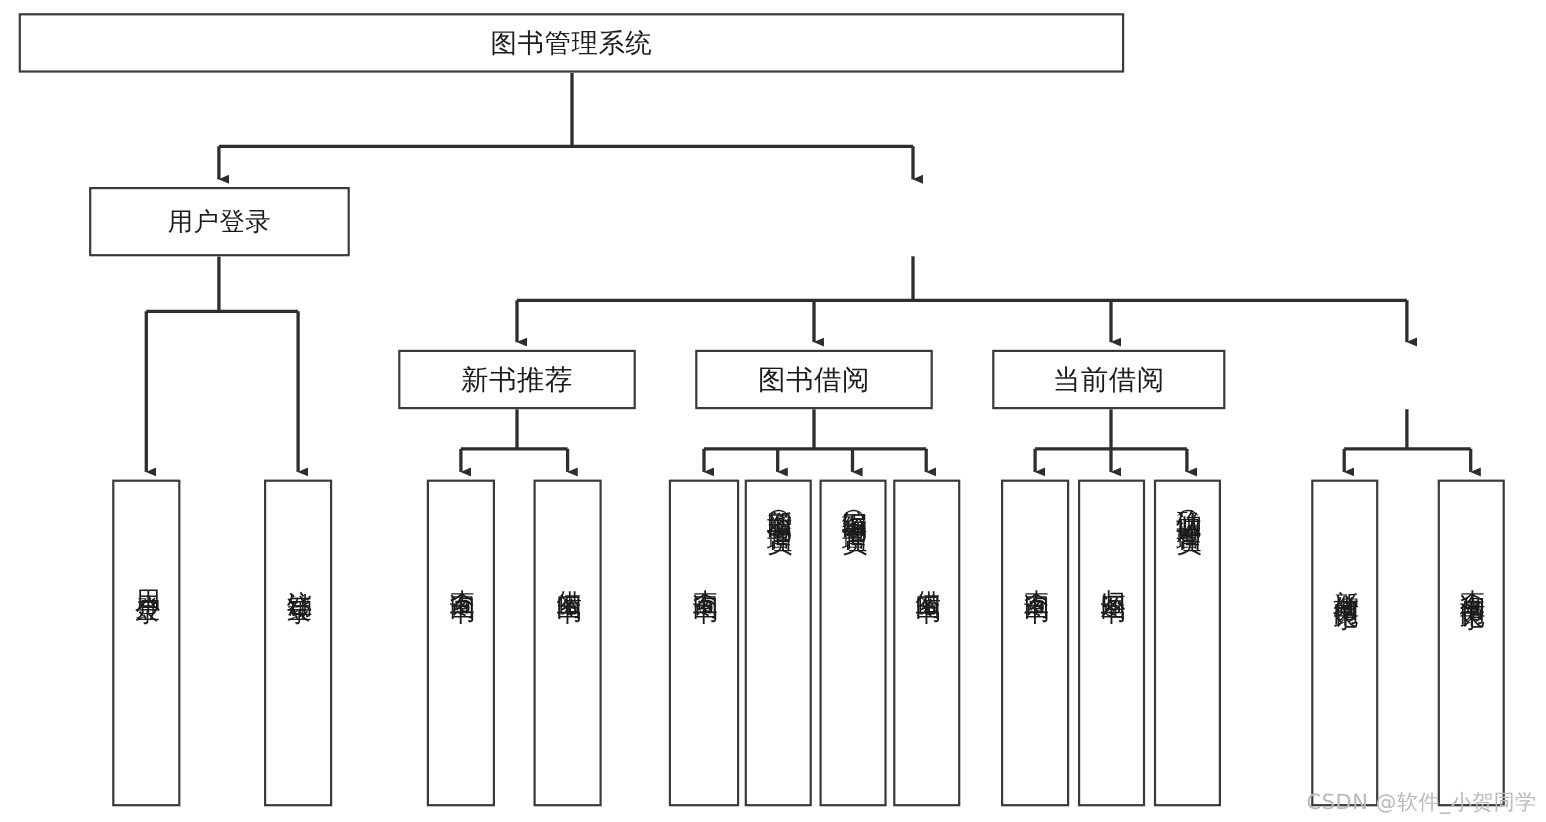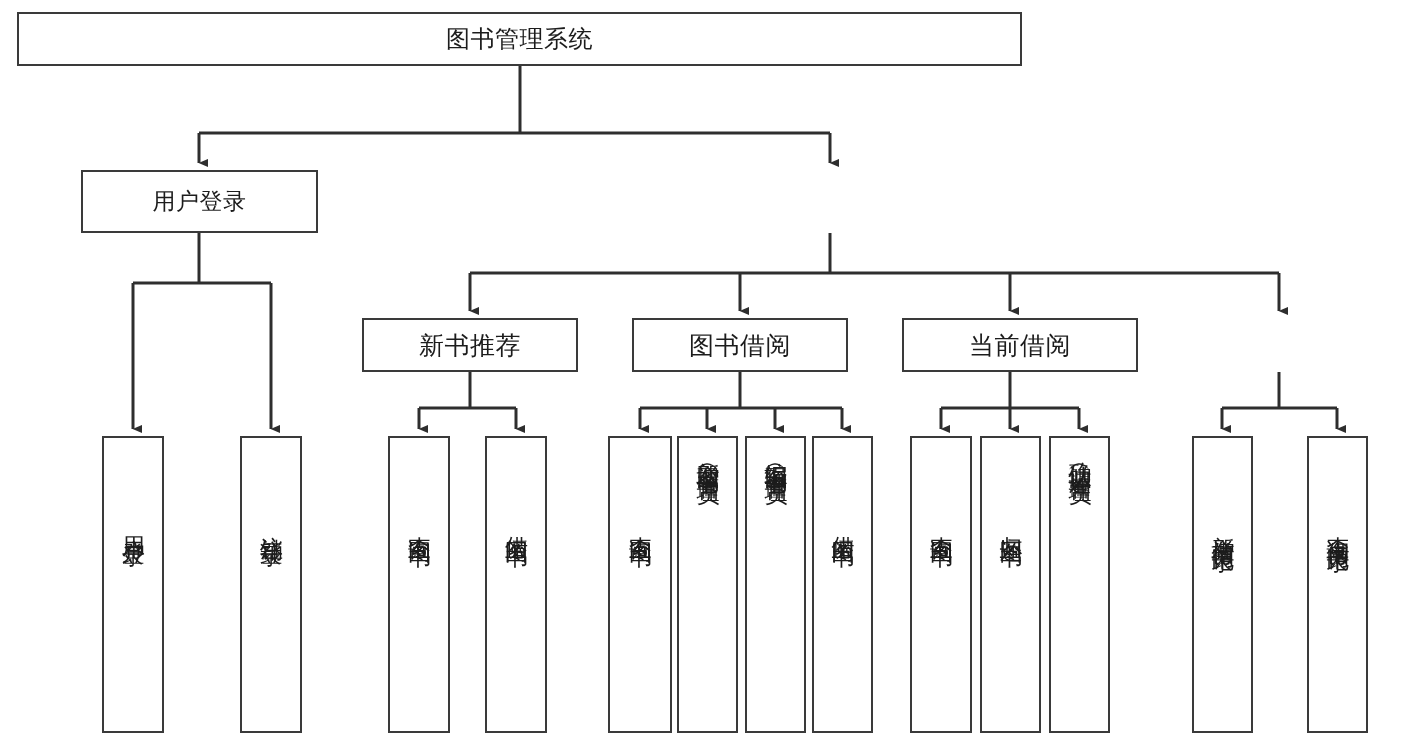--- a/index.html
+++ b/index.html
@@ -144,21 +144,21 @@
   <div class="node-box level-two" style="left:81px; top:170px; width:237px; height:63px;">
     <span class="node-label">用户登录</span>
   </div>
 
   <div class="node-box level-three" style="left:362px; top:318px; width:216px; height:54px;">
     <span class="node-label">新书推荐</span>
   </div>
   <div class="node-box level-three" style="left:632px; top:318px; width:216px; height:54px;">
     <span class="node-label">图书借阅</span>
   </div>
-  <div class="node-box level-three" style="left:902px; top:318px; width:236px; height:54px;">
+  <div class="node-box level-three" style="left:902px; top:318px; width:212px; height:54px;">
     <span class="node-label">当前借阅</span>
   </div>
 
   <div class="node-box leaf leaf-center" style="left:102px; top:436px; width:62px; height:297px;">
     <span class="node-label">用户登录</span>
   </div>
   <div class="node-box leaf leaf-center" style="left:240px; top:436px; width:62px; height:297px;">
     <span class="node-label">注销登录</span>
   </div>
 
@@ -192,14 +192,15 @@
     <span class="node-label">确认归还（管理员）</span>
   </div>
 
   <div class="node-box leaf leaf-center" style="left:1192px; top:436px; width:61px; height:297px;">
     <span class="node-label">新增借阅记录</span>
   </div>
   <div class="node-box leaf leaf-center" style="left:1307px; top:436px; width:61px; height:297px;">
     <span class="node-label">查询借阅记录</span>
   </div>
 
+  <div id="watermark">CSDN @软件_小贺同学</div>
 
 </div>
 
 </body></html>

